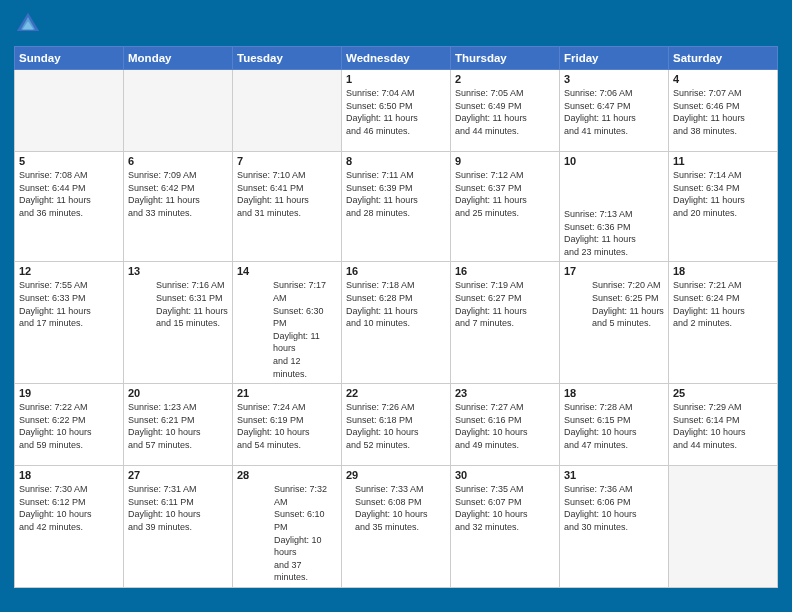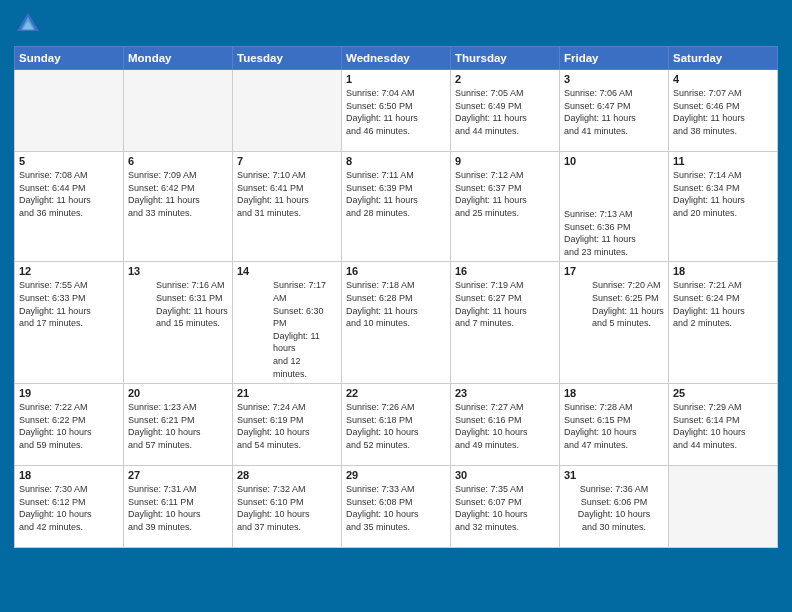--- a/index.html
+++ b/index.html
@@ -320,42 +320,42 @@
           </td>
           <td>
             <div class="day-num">27</div>
             <div class="cell-info" style="white-space: pre-line;">Sunrise: 7:31 AM
 Sunset: 6:11 PM
 Daylight: 10 hours
 and 39 minutes.</div>
           </td>
           <td>
             <div class="day-num">28</div>
-            <div class="cell-info" style="white-space: pre-line;">Sunrise: 7:32 AM
+            <div class="cell-info" style="white-space: pre-line; margin-left: 37px;">Sunrise: 7:32 AM
 Sunset: 6:10 PM
 Daylight: 10 hours
 and 37 minutes.</div>
           </td>
           <td>
             <div class="day-num">29</div>
-            <div class="cell-info" style="white-space: pre-line;">Sunrise: 7:33 AM
+            <div class="cell-info" style="white-space: pre-line; margin-left: 9px;">Sunrise: 7:33 AM
 Sunset: 6:08 PM
 Daylight: 10 hours
 and 35 minutes.</div>
           </td>
           <td>
             <div class="day-num">30</div>
             <div class="cell-info" style="white-space: pre-line;">Sunrise: 7:35 AM
 Sunset: 6:07 PM
 Daylight: 10 hours
 and 32 minutes.</div>
           </td>
           <td>
             <div class="day-num">31</div>
-            <div class="cell-info" style="white-space: pre-line; text-align: center;">Sunrise: 7:36 AM
+            <div class="cell-info" style="white-space: pre-line;">Sunrise: 7:36 AM
 Sunset: 6:06 PM
 Daylight: 10 hours
 and 30 minutes.</div>
           </td>
           <td class="empty"></td>
         </tr>
       </tbody>
   </table>
 </div>
 

